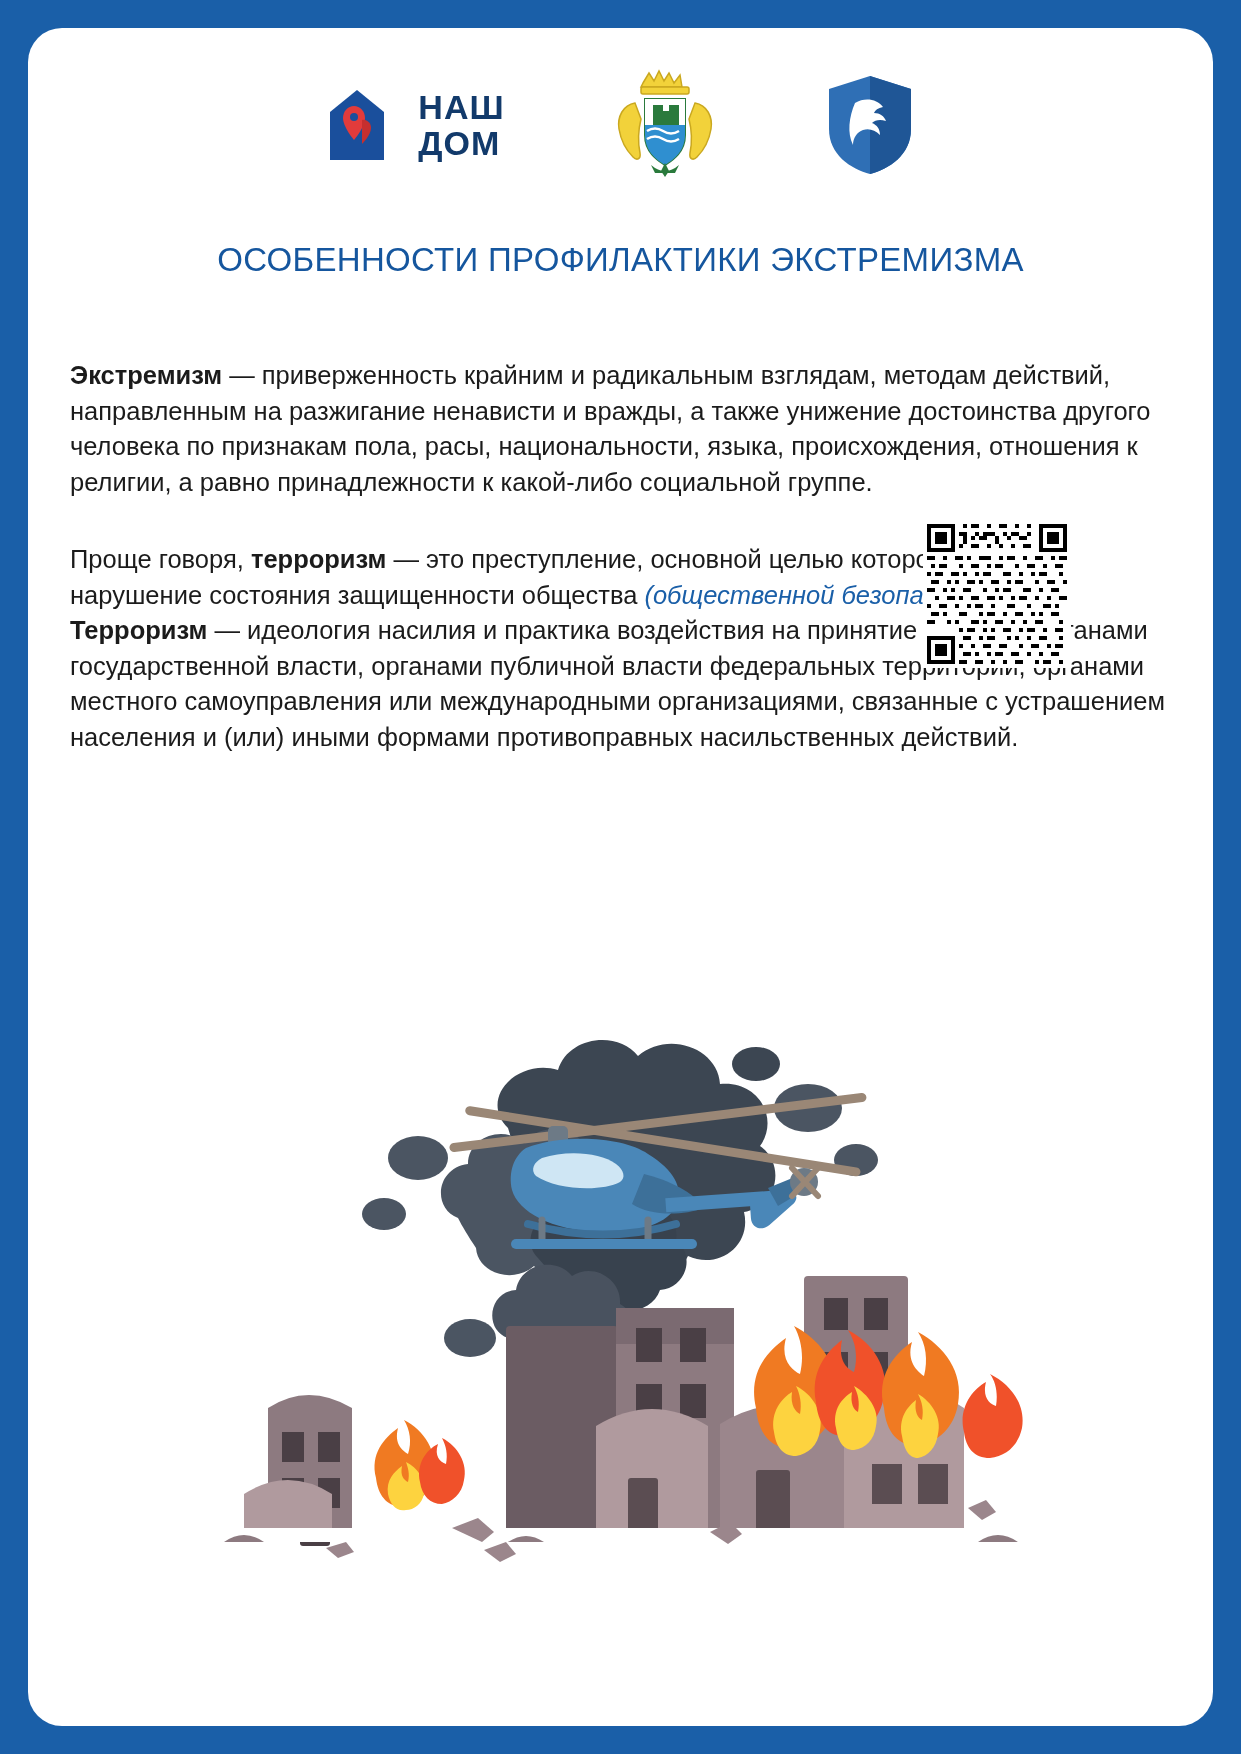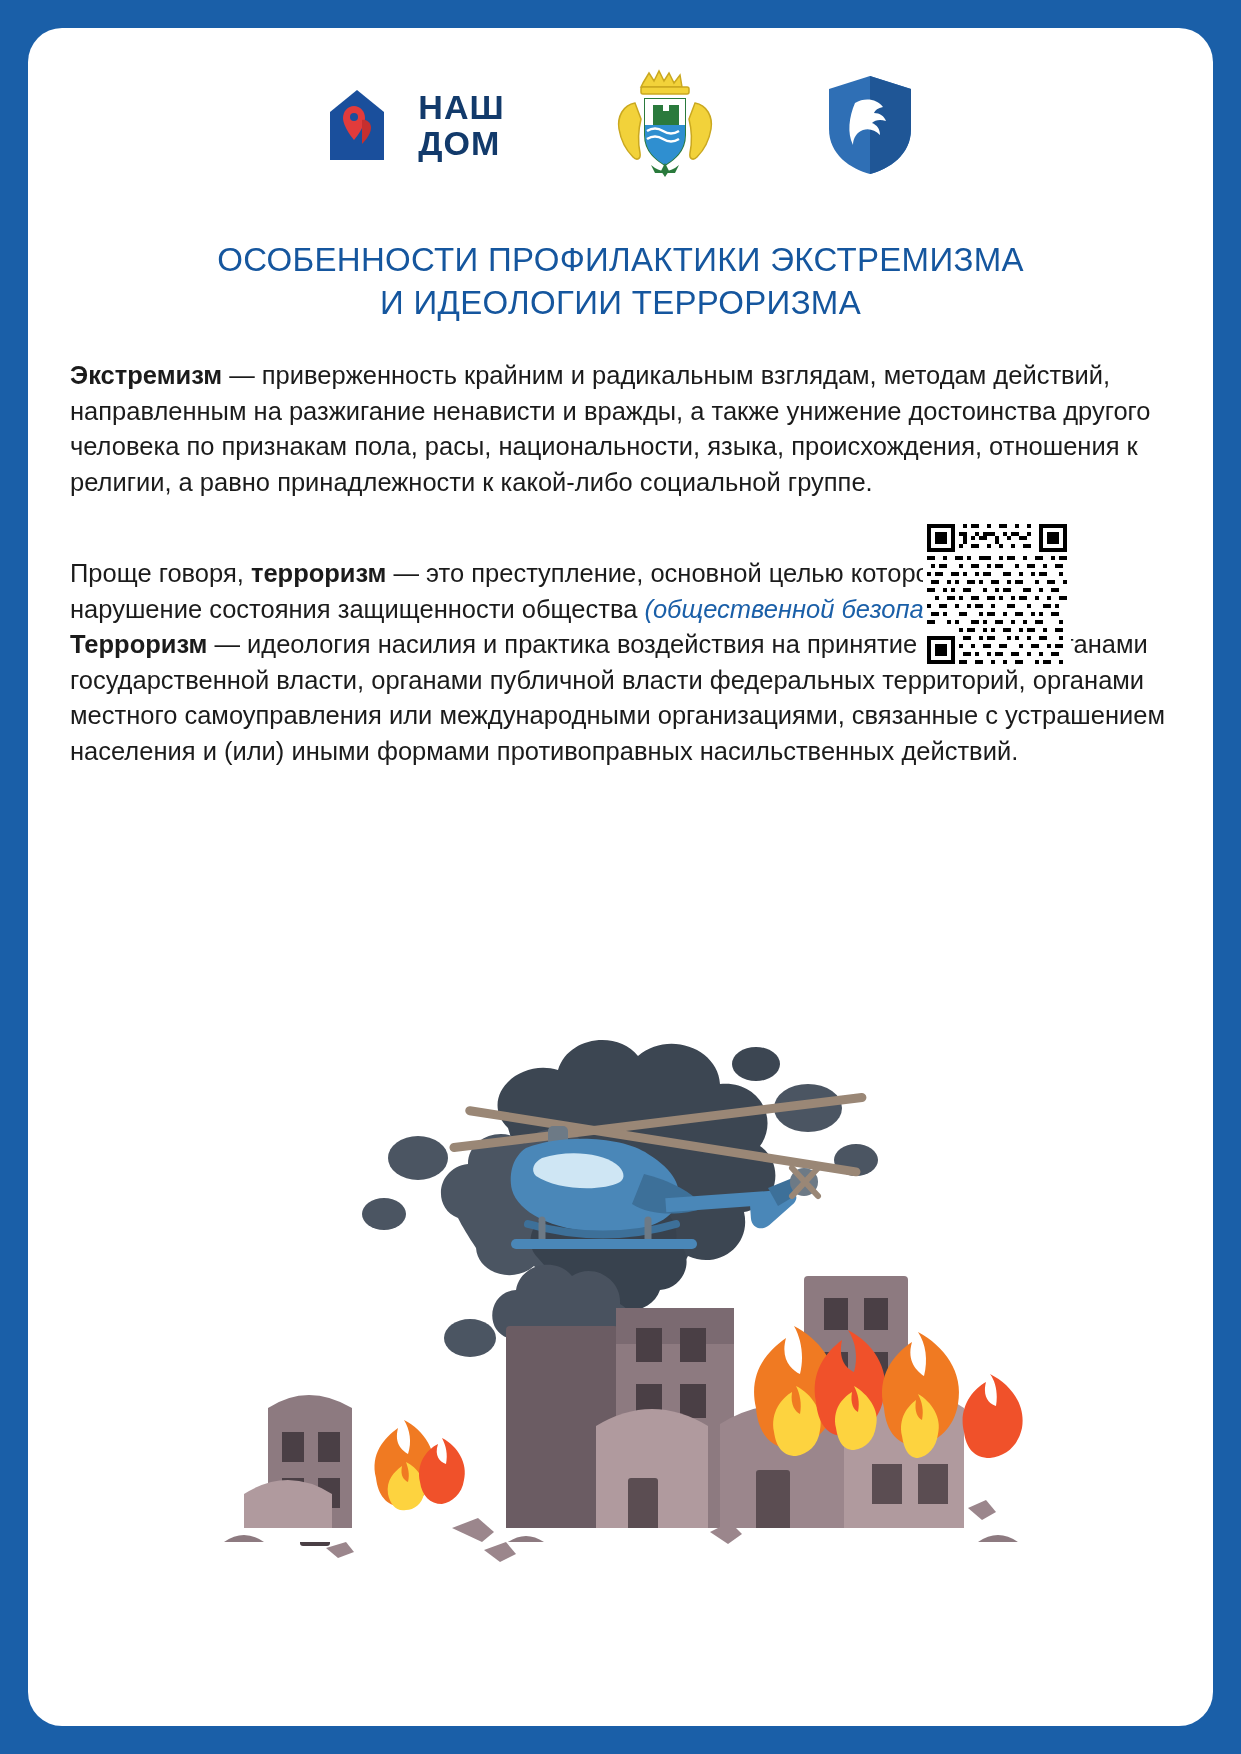--- a/index.html
+++ b/index.html
@@ -88,21 +88,21 @@
     left: 42px;
     top: 330px;
     width: 1105px;
     color: #1b1b1b;
     font-size: 25.5px;
     line-height: 35.5px;
   }
   .para {
     margin: 0 0 0 0;
   }
-  .para.p1 { margin-bottom: 56px; }
+  .para.p1 { margin-bottom: 42px; }
   .para.p2 { margin-bottom: 42px; width: 830px; }
   .para.p3 { margin-bottom: 22px; }
   b { font-weight: bold; }
   .ital-blue {
     color: #1a5fa8;
     font-style: italic;
   }
   
   .qr {
     position: absolute;
@@ -175,21 +175,20 @@
         <svg width="90" height="104" viewBox="0 0 90 104">
           <path d="M45 3 L86 16 v40 c0 26 -22 40 -41 45 C26 96 4 82 4 56 V16 z" fill="#2f6fb5"></path>
           <path d="M45 3 L86 16 v40 c0 26 -22 40 -41 45 z" fill="#1f5696"></path>
           <path d="M30 30 c10 -6 22 -4 28 4 c-5 1 -8 3 -9 6 c6 0 10 3 12 8 c-6 -2 -11 -1 -14 2 c5 2 8 6 8 12 c-5 -5 -11 -7 -17 -5 c-6 2 -10 8 -10 15 c-6 -12 -4 -28 2 -42 z" fill="#ffffff"></path>
         </svg>
       </div>
     </div>
 
     <div class="title">
       <div>ОСОБЕННОСТИ ПРОФИЛАКТИКИ ЭКСТРЕМИЗМА</div>
-      <div>И ИДЕОЛОГИИ ТЕРРОРИЗМА</div>
     </div>
 
     <div class="body-text">
       <p class="para p1"><b>Экстремизм</b><span> — приверженность крайним и радикальным взглядам, методам действий, направленным на разжигание ненависти и вражды, а также унижение достоинства другого человека по признакам пола, расы, национальности, языка, происхождения, отношения к религии, а равно принадлежности к какой-либо социальной группе.</span></p>
 
 
       <p class="para p4"><span>Проще говоря, </span><b>терроризм</b><span> — это преступление, основной целью которого является нарушение состояния защищенности общества </span><span class="ital-blue">(общественной безопасности).</span></p>
 
       <p class="para p3"><b>Терроризм</b><span> — идеология насилия и практика воздействия на принятие решения органами государственной власти, органами публичной власти федеральных территорий, органами местного самоуправления или международными организациями, связанные с устрашением населения и (или) иными формами противоправных насильственных действий.</span></p>
     </div>

